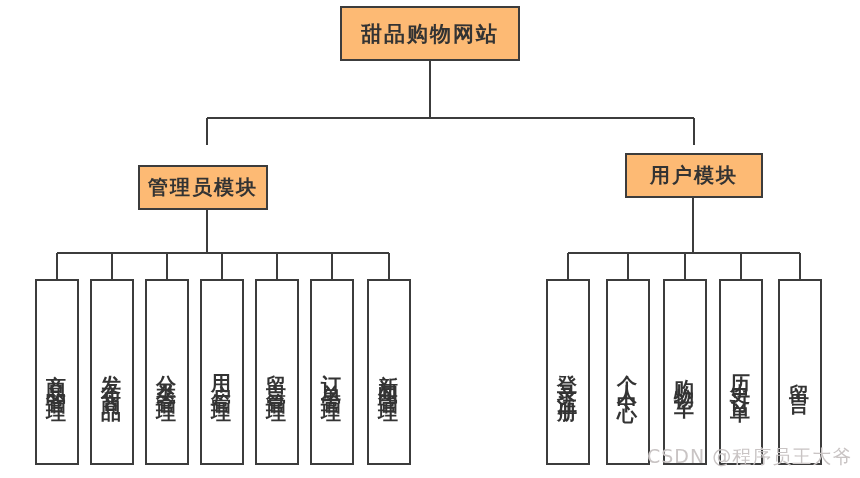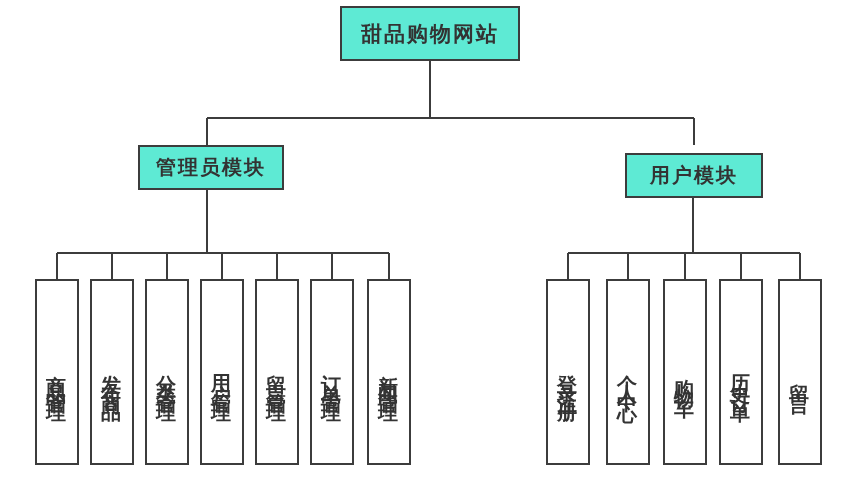--- a/index.html
+++ b/index.html
@@ -14,31 +14,31 @@
   }
   .connectors {
     position: absolute;
     left: 0; top: 0;
     width: 860px; height: 478px;
   }
   .node {
     position: absolute;
     box-sizing: border-box;
     border: 2px solid #3c3c3c;
-    background: #5eead4;
+    background: #fdba74;
     display: flex;
     align-items: center;
     justify-content: center;
     font-weight: 600;
     letter-spacing: 2px;
     white-space: nowrap;
   }
   .root   { left: 340px; top: 6px;   width: 180px; height: 55px; font-size: 21px; }
   .branch { top: 145px;  height: 45px; font-size: 20px; }
-  .branch-admin { left: 138px; width: 146px; }
+  .branch-admin { left: 138px; width: 130px; margin-top: 20px; }
   .branch-user  { left: 625px; width: 138px; margin-top: 8px; }
   .leaf {
     position: absolute;
     top: 279px;
     width: 44px;
     height: 186px;
     box-sizing: border-box;
     border: 2px solid #3c3c3c;
     background: #ffffff;
     display: flex;
@@ -113,14 +113,15 @@
   <div class="leaf" style="left:663px">
       <span>购物车</span>
     </div>
   <div class="leaf" style="left:719px">
       <span>历史订单</span>
     </div>
   <div class="leaf" style="left:778px">
       <span>留言</span>
     </div>
 
+  <div class="watermark">CSDN @程序员王大爷</div>
 
 </div>
 
 </body></html>

